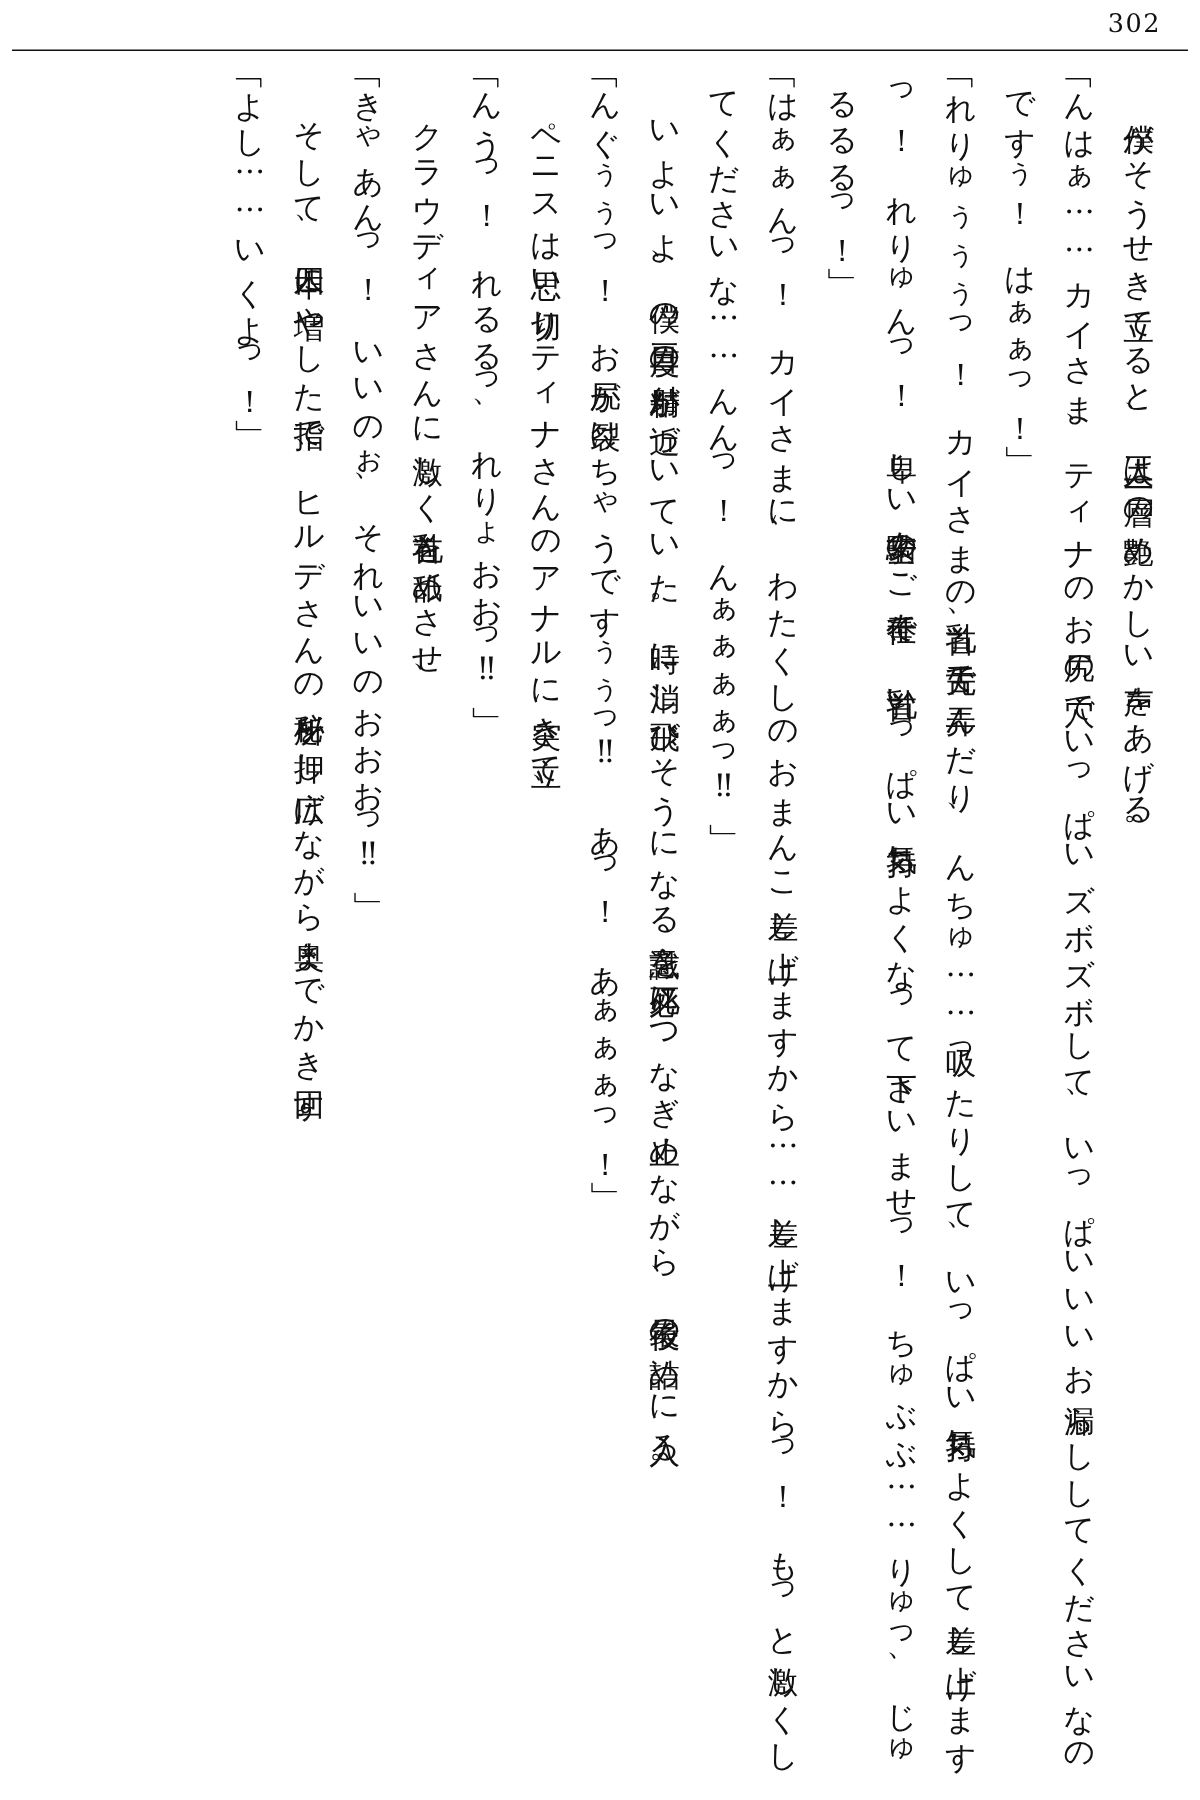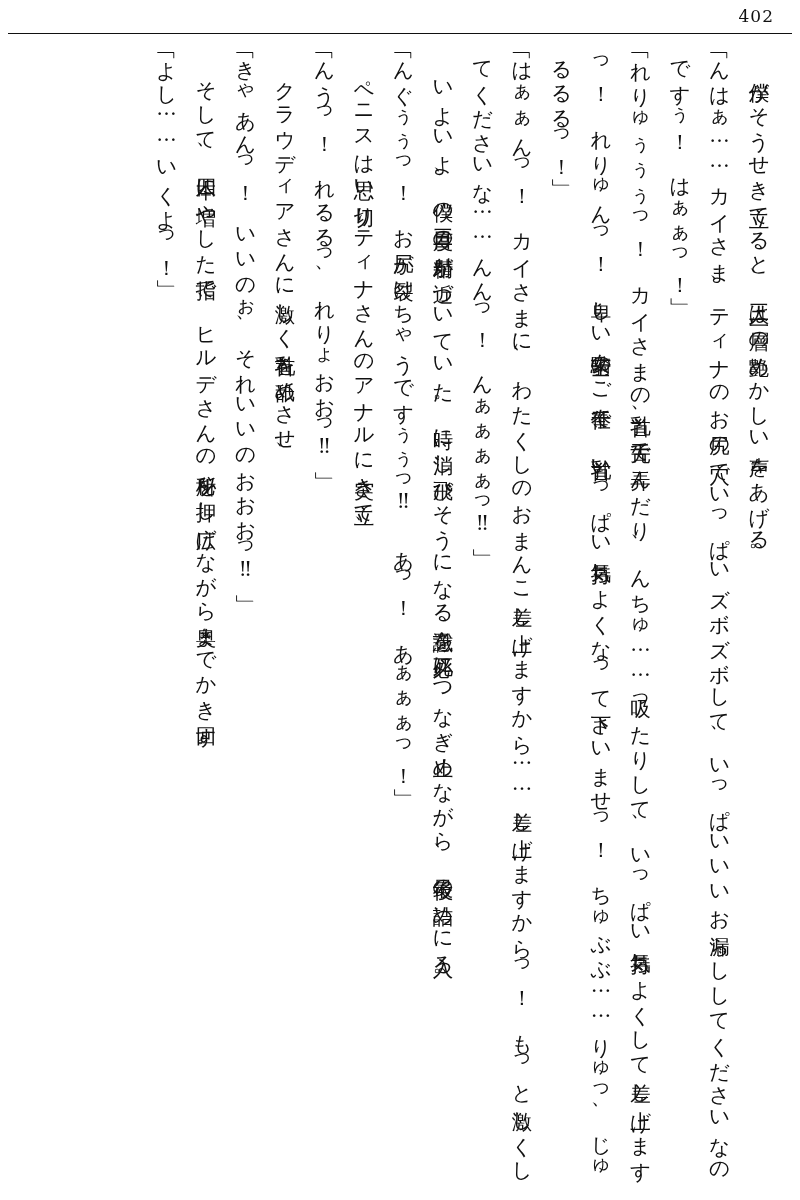--- a/index.html
+++ b/index.html
@@ -69,21 +69,21 @@
   }
   .indent {
     text-indent: 1em;
   }
 </style>
 </head>
 <body>
 
 <div class="page">
 
-  <div class="page-number">402</div>
+  <div class="page-number">302</div>
   <div class="rule"></div>
 
   <div class="text-body">
     <p class="para indent">僕がそうせき立てると、三人は一層の艶めかしい声をあげる。</p>
     <p class="para">「んはぁ……カイさま、ティナのお尻の穴でいっぱいズボズボして、いっぱいいいお漏らししてくださいなのですぅ！　はぁぁっ！」</p>
     <p class="para">「れりゅぅぅぅっ！　カイさまの乳首、舌先で弄んだり、んちゅ……吸ったりして、いっぱい気持ちよくして差し上げますっ！　れりゅんっ！　卑しい女騎士のご奉仕で、乳首いっぱい気持ちよくなって下さいませっ！　ちゅぶぶ……りゅっ、じゅるるるっ！」</p>
     <p class="para">「はぁぁんっ！　カイさまに、わたくしのおまんこ差し上げますから……差し上げますからっ！　もっと激しくしてくださいな……んんっ！　んぁぁぁぁっ‼」</p>
     <p class="para indent">いよいよ、僕の三度目の射精が近づいていた。時に消し飛びそうになる意識を必死につなぎ止めながら、最後の詰めに入る。</p>
     <p class="para">「んぐぅぅっ！　お尻が裂けちゃうですぅぅっ‼　あっ！　あぁぁぁっ！」</p>
     <p class="para indent">ペニスは思い切りティナさんのアナルに突き立て、</p>

